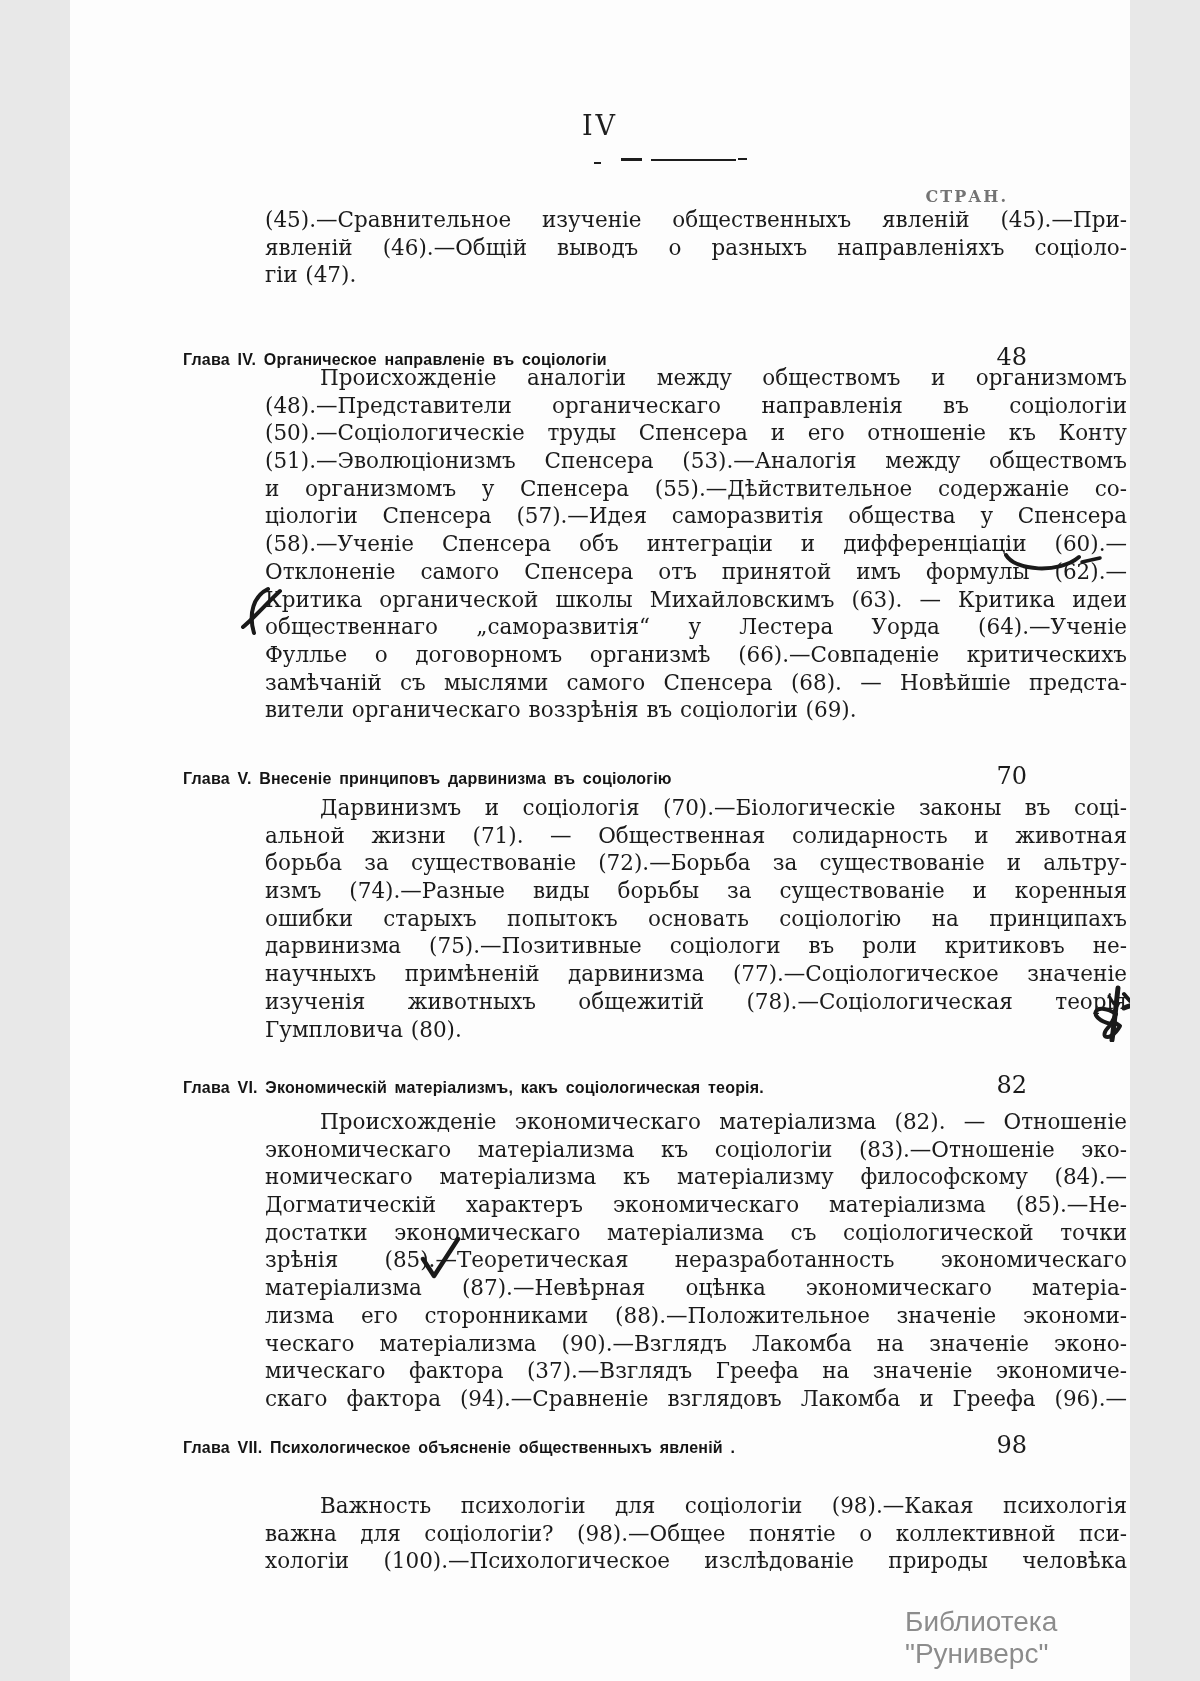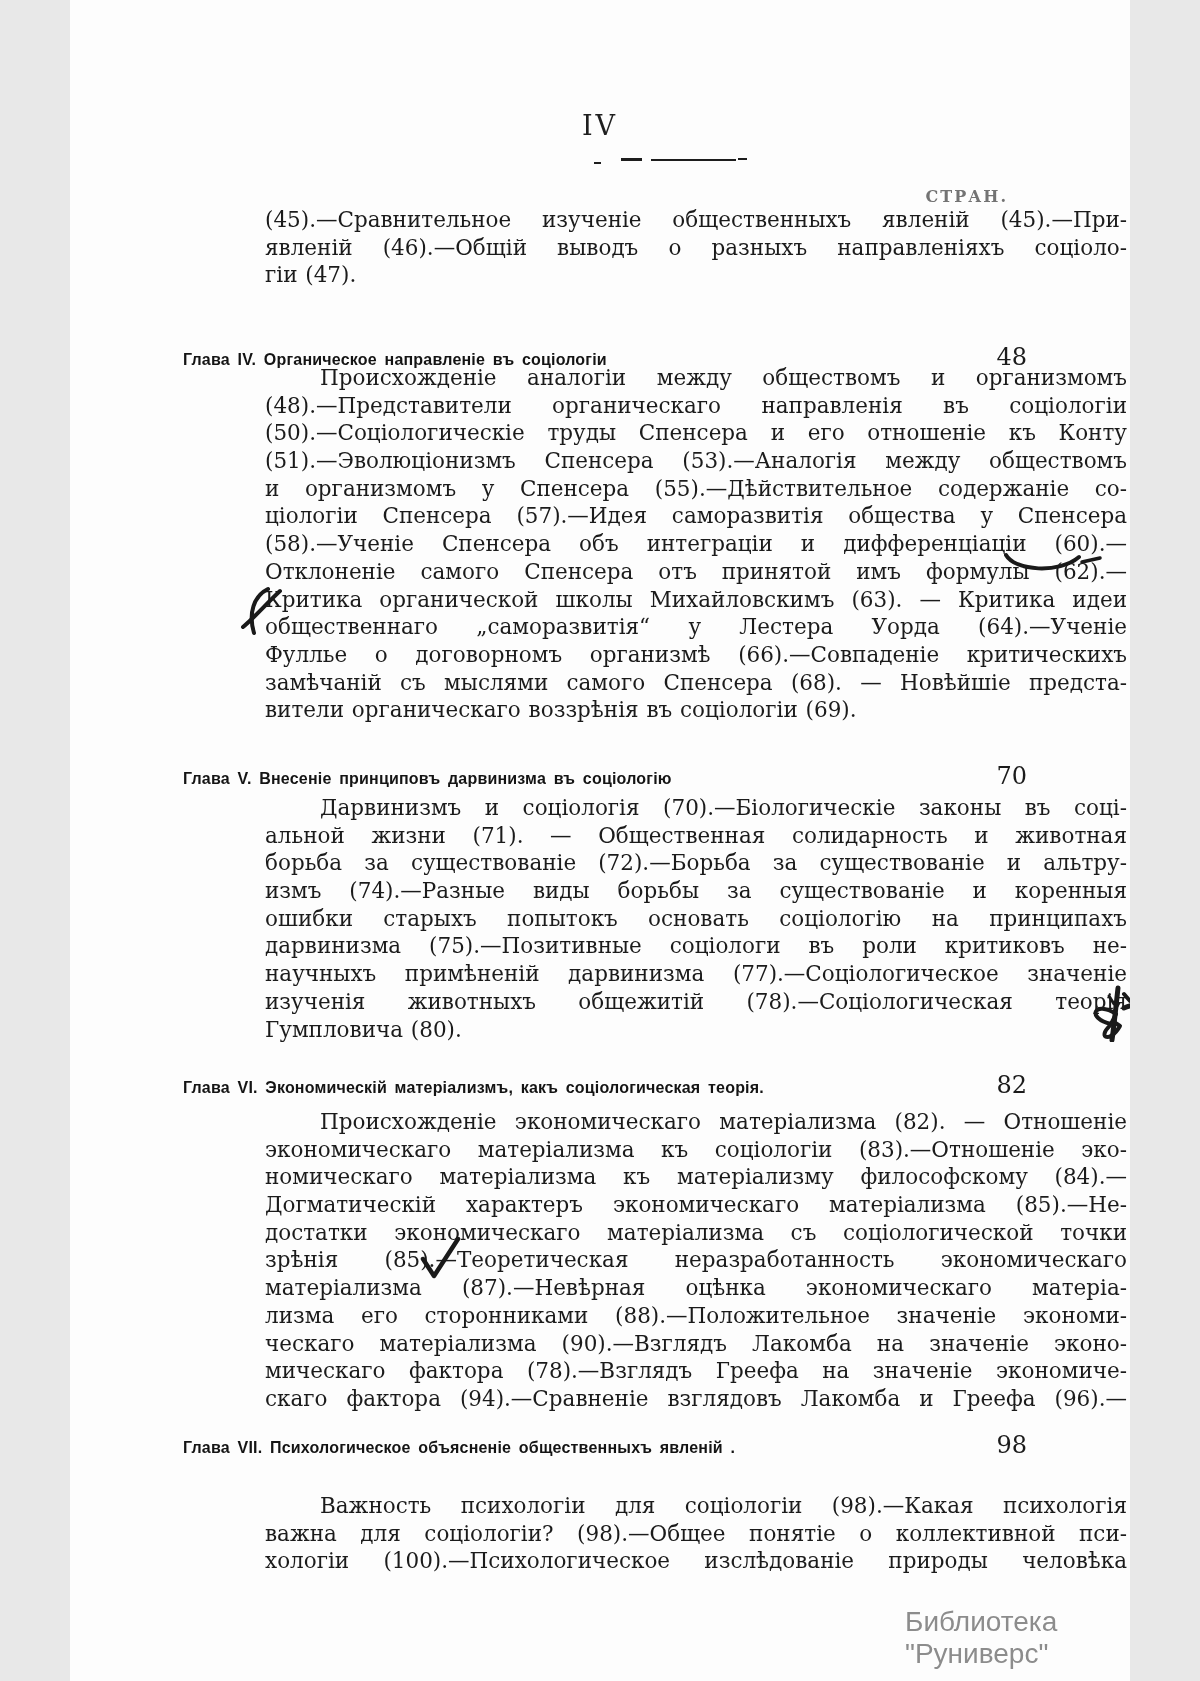--- a/index.html
+++ b/index.html
@@ -112,21 +112,21 @@
   <div class="para indent" style="top:1108px">
       <div class="tl">Происхожденіе экономическаго матеріализма (82). — Отношеніе</div>
       <div class="tl">экономическаго матеріализма къ соціологіи (83).—Отношеніе эко-</div>
       <div class="tl">номическаго матеріализма къ матеріализму философскому (84).—</div>
       <div class="tl">Догматическій характеръ экономическаго матеріализма (85).—Не-</div>
       <div class="tl">достатки экономическаго матеріализма съ соціологической точки</div>
       <div class="tl">зрѣнія (85).—Теоретическая неразработанность экономическаго</div>
       <div class="tl">матеріализма (87).—Невѣрная оцѣнка экономическаго матеріа-</div>
       <div class="tl">лизма его сторонниками (88).—Положительное значеніе экономи-</div>
       <div class="tl">ческаго матеріализма (90).—Взглядъ Лакомба на значеніе эконо-</div>
-      <div class="tl">мическаго фактора (78).—Взглядъ Греефа на значеніе экономиче-</div>
+      <div class="tl">мическаго фактора (37).—Взглядъ Греефа на значеніе экономиче-</div>
       <div class="tl">скаго фактора (94).—Сравненіе взглядовъ Лакомба и Греефа (96).—</div>
     </div>
 
   <div class="headrow" style="top:1431px">
     <div class="htext">Глава VII. Психологическое объясненіе общественныхъ явленій .</div>
     <div class="hpage">98</div>
   </div>
   <div class="para indent" style="top:1492px">
       <div class="tl">Важность психологіи для соціологіи (98).—Какая психологія</div>
       <div class="tl">важна для соціологіи? (98).—Общее понятіе о коллективной пси-</div>

